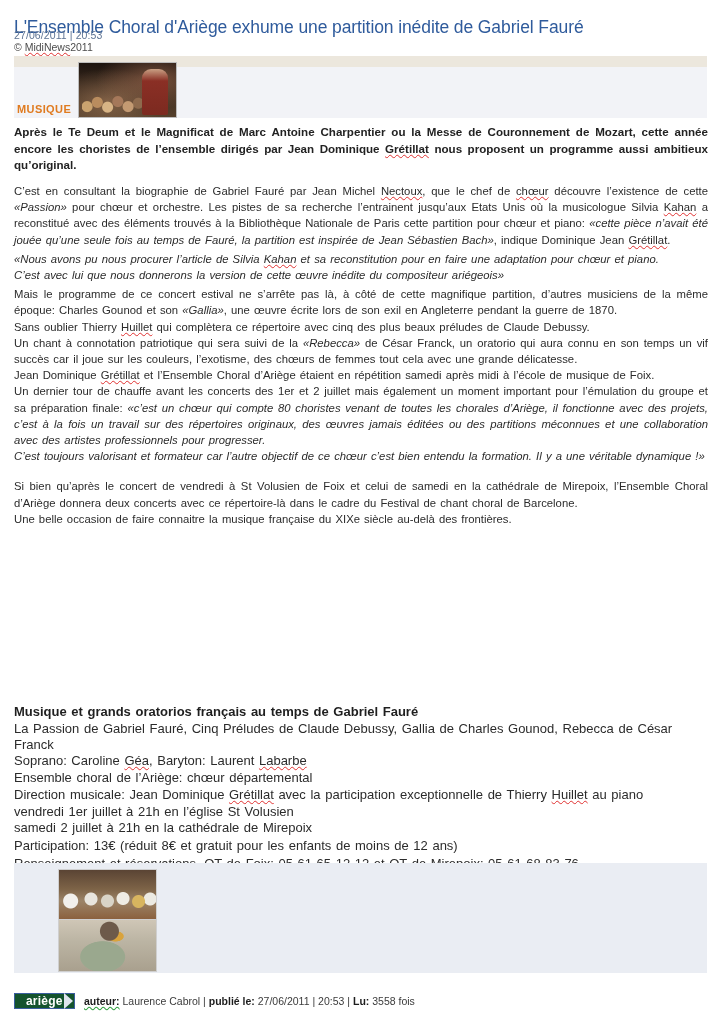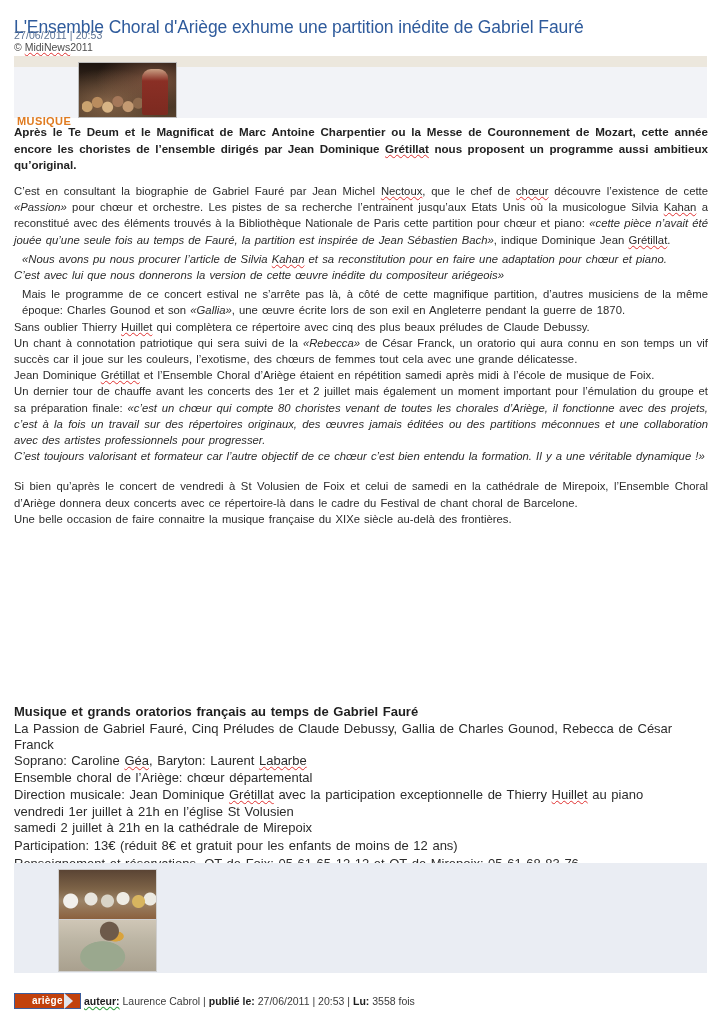--- a/index.html
+++ b/index.html
@@ -73,21 +73,20 @@
     background: #f2f3f7;
   }
   .cat-label {
     position: absolute;
     left: 17px;
     top: 103px;
     font-size: 11px;
     font-weight: bold;
     color: #e07b20;
     letter-spacing: 0.4px;
-    margin-top: 12px;
   }
   .header-photo {
     position: absolute;
     left: 78px;
     top: 62px;
     width: 97px;
     height: 54px;
     border: 1px solid #bcbcbc;
     overflow: hidden;
     background: #2a1d16;
@@ -152,21 +151,21 @@
     width: 694px;
     font-size: 11.3px;
     color: #2b2b2b;
     line-height: 16.2px;
   }
   .body p {
     margin: 0 0 0 0;
     text-align: justify;
     word-spacing: 1px;
   }
-  .body p.gap { margin-top: 3px; margin-left: 8px; }
+  .body p.gap { margin-top: 3px; }
   .body p.bigsp { margin-top: 14px; }
   .body em { font-style: italic; }
 
   
   .details {
     position: absolute;
     left: 14px;
     top: 703px;
     width: 694px;
     font-size: 13px;
@@ -232,25 +231,25 @@
     left: 14px;
     top: 993px;
     width: 694px;
     height: 20px;
   }
   .tag-chip {
     position: absolute;
     left: 0px;
     top: 0px;
     height: 14px;
-    padding: 0 17px;
-    background: #c2410c;
+    padding: 0 11px;
+    background: #14532d;
     border: 1px solid #3a5d9e;
     color: #ffffff;
-    font-size: 10px;
+    font-size: 12px;
     font-weight: bold;
     line-height: 14px;
     letter-spacing: 0.2px;
   }
   .tag-arrow {
     position: absolute;
     left: 50px;
     top: 0px;
     width: 0;
     height: 0;

